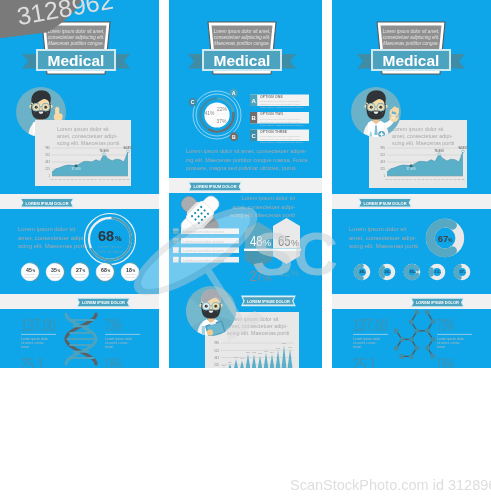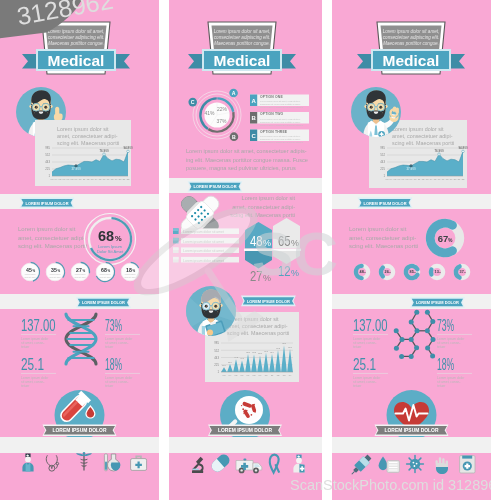--- a/index.html
+++ b/index.html
@@ -1,18 +1,18 @@
 <!DOCTYPE html>
 <html><head>
 <meta charset="utf-8">
 <style>
   html,body{margin:0;padding:0;}
   body{width:491px;height:500px;background:#fff;font-family:"Liberation Sans",sans-serif;overflow:hidden;position:relative;}
   .page{position:absolute;left:0;top:0;width:491px;height:500px;background:#fff;}
-  .col{position:absolute;top:0;height:500px;background:#f9a8d4;overflow:hidden;}
+  .col{position:absolute;top:0;height:368px;background:#0ea5e9;overflow:hidden;}
   .col1{left:0;width:159px;}
   .col2{left:169px;width:153px;}
   .col3{left:332px;width:159px;}
   svg{display:block;overflow:visible;}
   .abs{position:absolute;}
   text{font-family:"Liberation Sans",sans-serif;}
   .wmtext{position:absolute;left:0;top:0;width:491px;height:500px;pointer-events:none;}
 </style>
 </head>
 <body>

